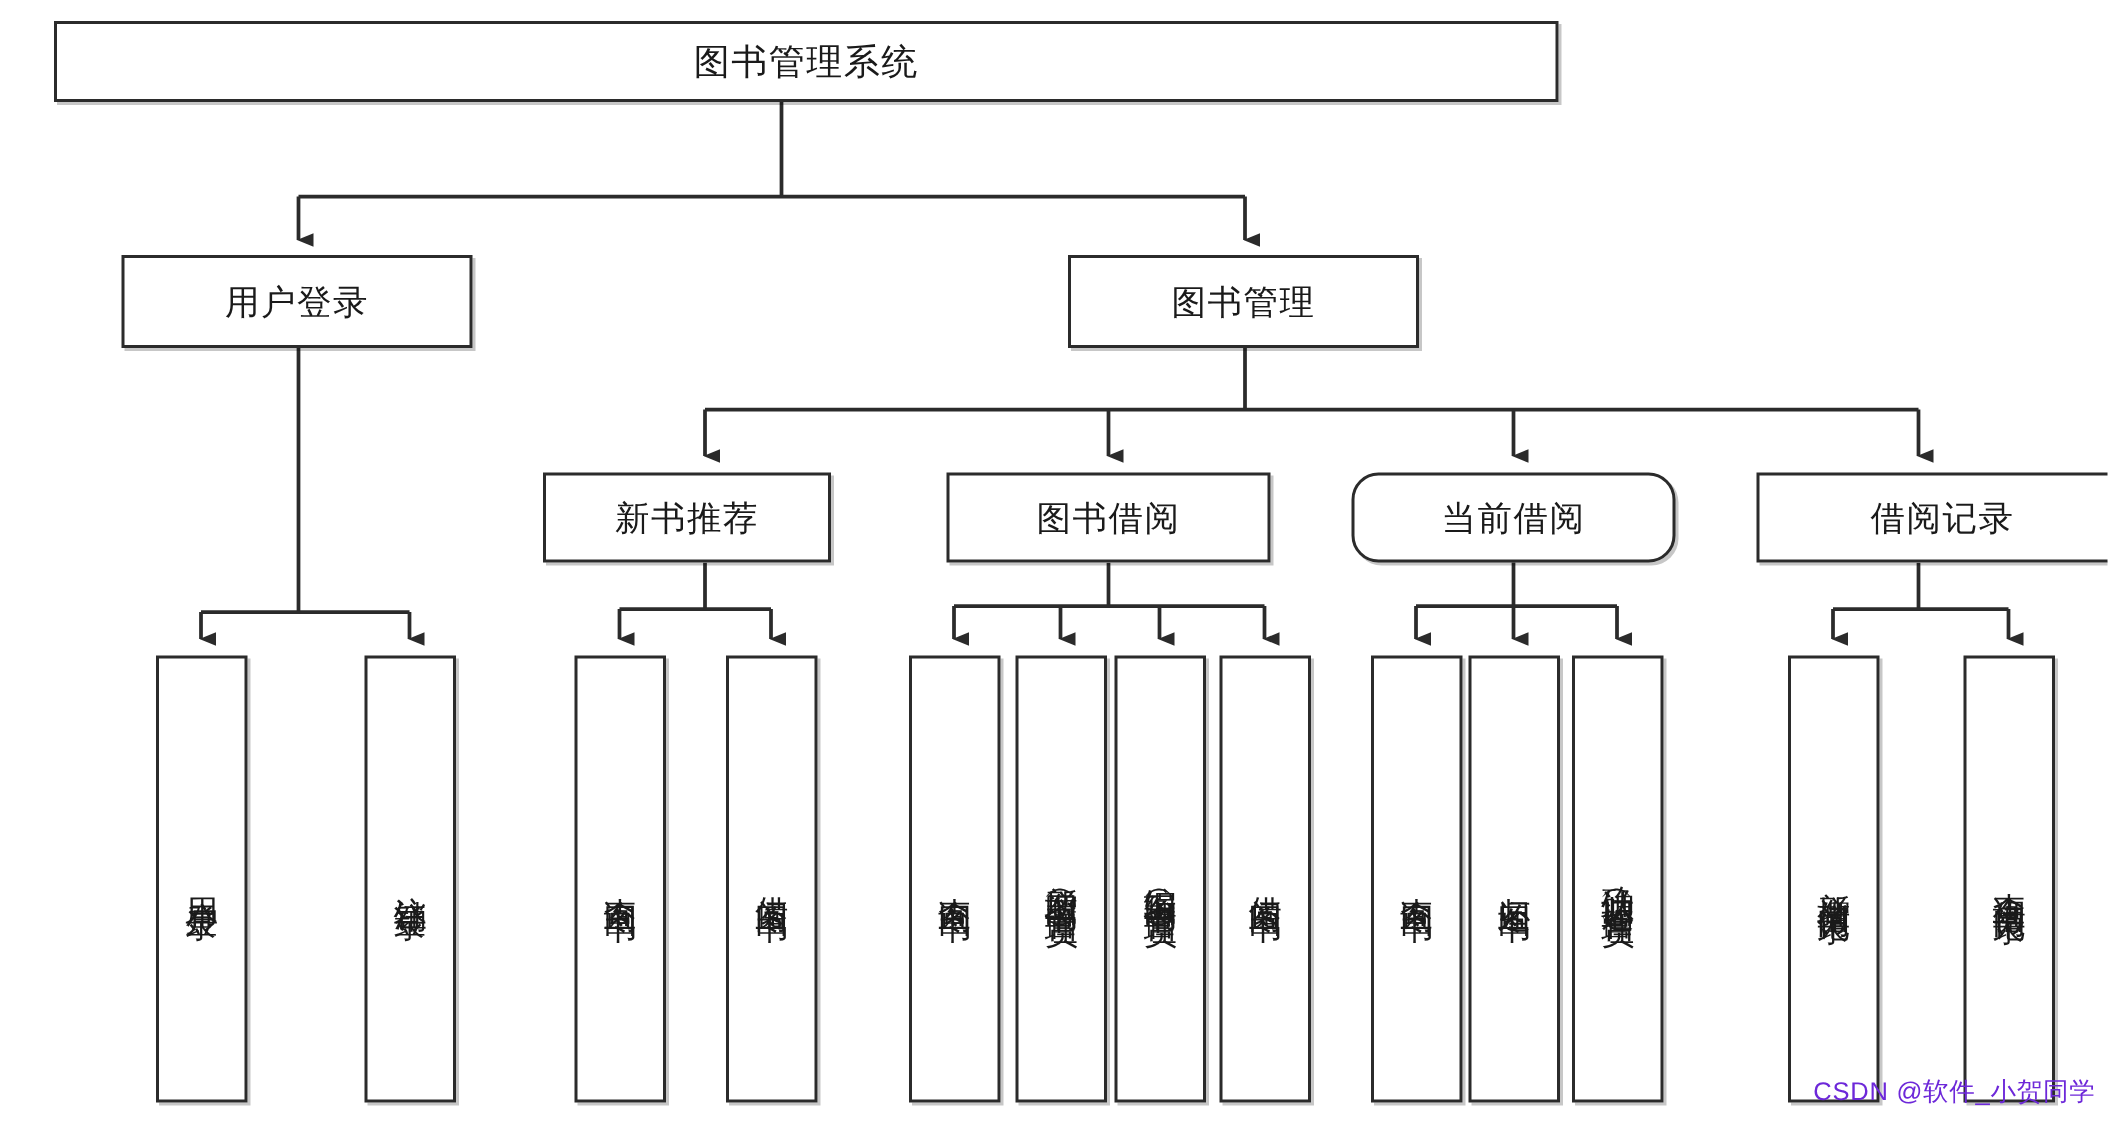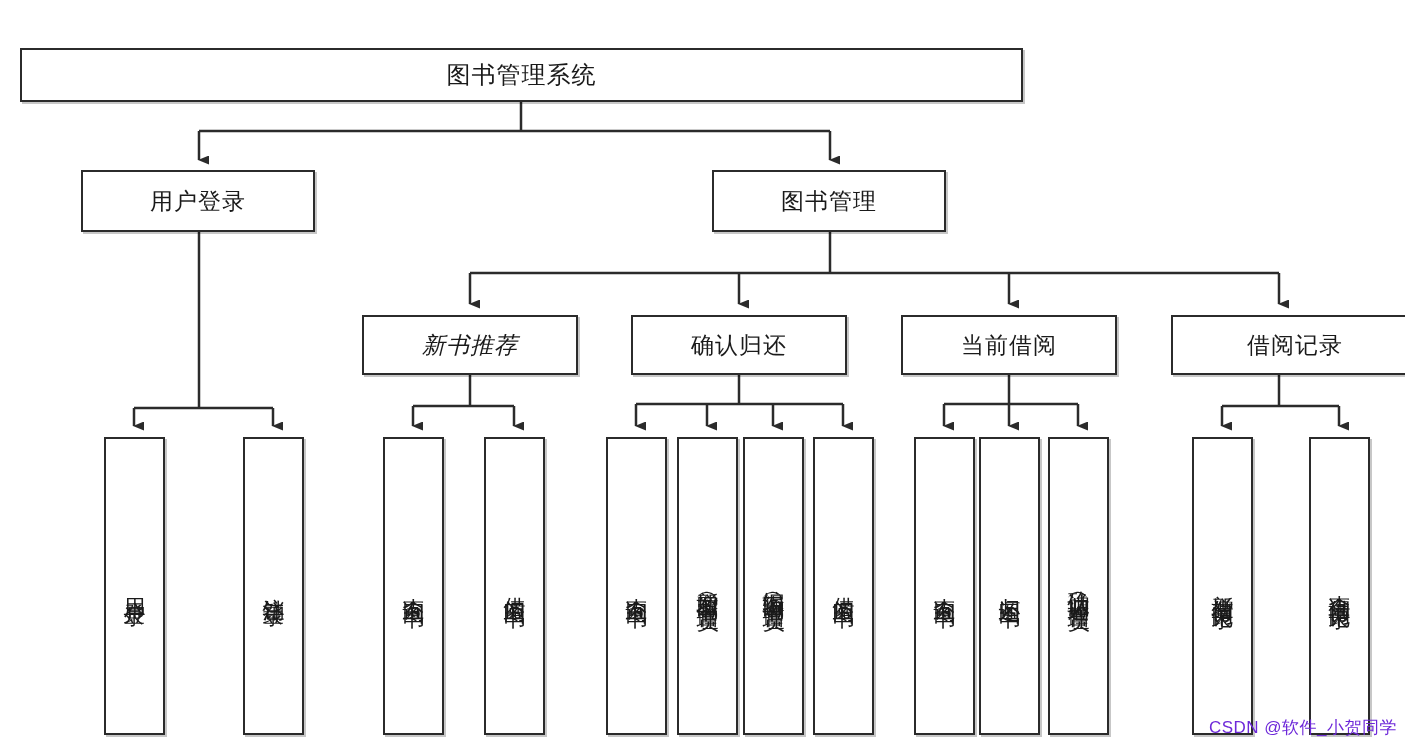--- a/index.html
+++ b/index.html
@@ -117,38 +117,38 @@
       <path d="M1009,404 L1009,426" marker-end="url(#arrowhead)"></path>
       <path d="M1078,404 L1078,426" marker-end="url(#arrowhead)"></path>
 
       <path d="M1279,375 L1279,406"></path>
       <path d="M1222,406 L1339,406"></path>
       <path d="M1222,406 L1222,426" marker-end="url(#arrowhead)"></path>
       <path d="M1339,406 L1339,426" marker-end="url(#arrowhead)"></path>
     </g>
   </svg>
 
-  <div class="node-box root" style="left:20px; top:14px; width:1003px; height:54px;margin-top:34px;">
+  <div class="node-box root" style="left:36px; top:14px; width:1003px; height:54px;">
     <span class="node-label-h">图书管理系统</span>
   </div>
 
   <div class="node-box" style="left:81px; top:170px; width:234px; height:62px;">
     <span class="node-label-h">用户登录</span>
   </div>
   <div class="node-box" style="left:712px; top:170px; width:234px; height:62px;text-align:right;">
     <span class="node-label-h">图书管理</span>
   </div>
 
-  <div class="node-box" style="left:362px; top:315px; width:216px; height:60px;font-style:italic;">
+  <div class="node-box" style="left:362px; top:315px; width:192px; height:60px;">
     <span class="node-label-h">新书推荐</span>
   </div>
   <div class="node-box" style="left:631px; top:315px; width:216px; height:60px;">
-    <span class="node-label-h">确认归还</span>
+    <span class="node-label-h">图书借阅</span>
   </div>
-  <div class="node-box" style="left:901px; top:315px; width:216px; height:60px;">
+  <div class="node-box" style="left:901px; top:315px; width:216px; height:60px;border-radius:18px;">
     <span class="node-label-h">当前借阅</span>
   </div>
   <div class="node-box" style="left:1171px; top:315px; width:248px; height:60px;">
     <span class="node-label-h">借阅记录</span>
   </div>
 
   <div class="node-box" style="left:104px; top:437px; width:61px; height:298px;">
     <span class="node-label-v">用户登录</span>
   </div>
   <div class="node-box" style="left:243px; top:437px; width:61px; height:298px;">

